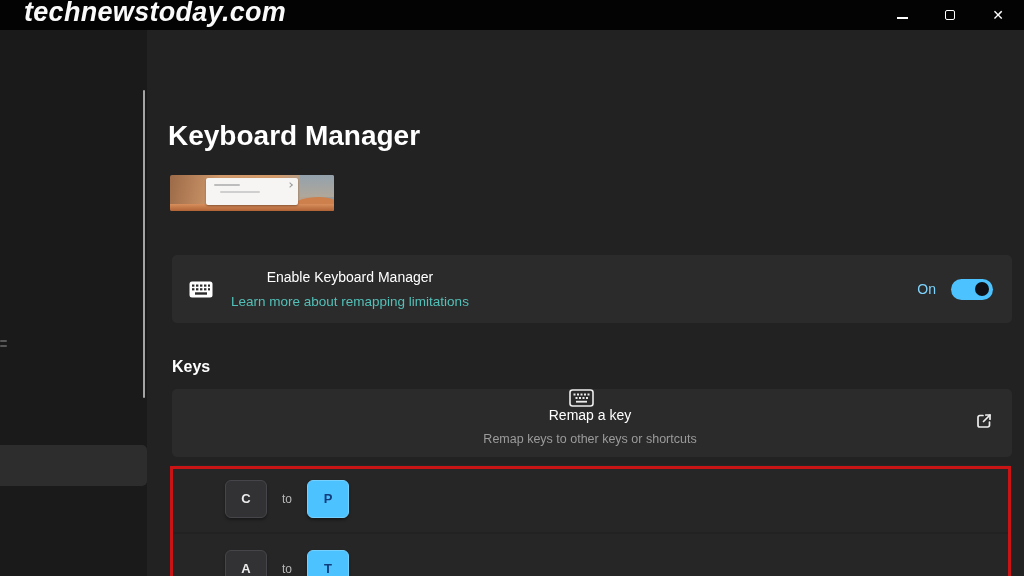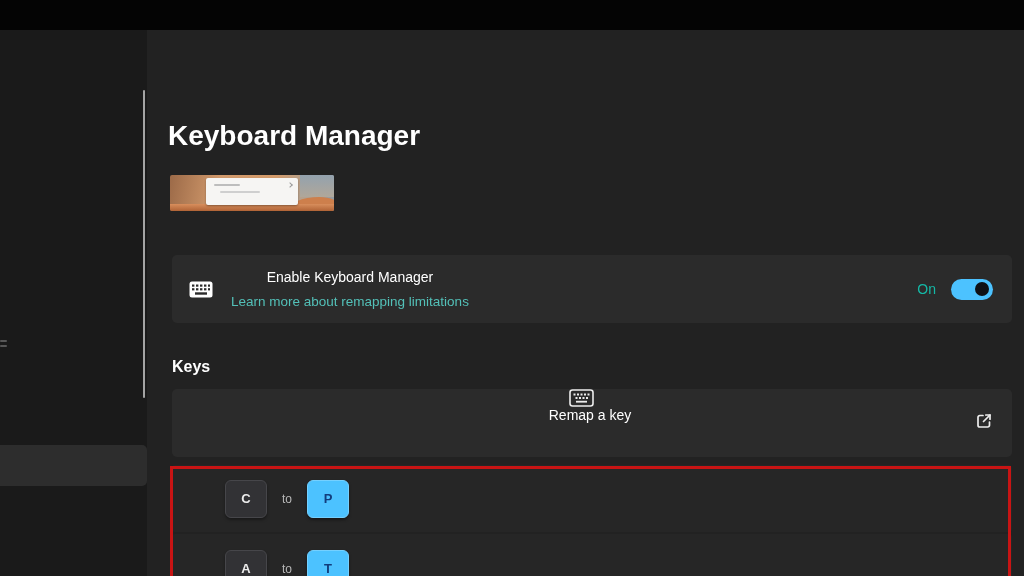--- a/index.html
+++ b/index.html
@@ -47,21 +47,21 @@
           display:flex; align-items:center; padding:0 20px 0 16px; }
   .enable-card { top:181px; }
   .remap-card  { top:315px;flex-direction:column; }
   .card-icon { width:26px; display:flex; justify-content:center; margin-right:17px; flex:0 0 auto; }
   .card-text { display:flex; flex-direction:column; gap:9px;align-items:center; }
   .card-title { font-size:14px; color:#ffffff; font-weight:400; }
   .card-link { font-size:13.5px; color:var(--link-teal,#53c0b8); text-decoration:none; cursor:pointer; }
   .card-sub { font-size:12.5px; color:#9b9b9b; }
 
   .toggle-wrap { position:absolute; right:19px; top:0; height:68px; display:flex; align-items:center; gap:15px; }
-  .toggle-label { font-size:14px; color:#14b8a6; }
+  .toggle-label { font-size:14px; color:#7dd3fc; }
   .toggle { width:42px; height:21px; border-radius:11px; background:var(--accent-blue,#4cc2ff); position:relative; cursor:pointer; }
   .toggle-knob { position:absolute; right:4px; top:3.5px; width:14px; height:14px; border-radius:50%; background:#0f1116; }
 
   .ext-btn { position:absolute; right:17px; top:23px; width:22px; height:22px; display:flex; align-items:center; justify-content:center; cursor:pointer; }
 
   .section-header { position:absolute; left:25px; top:284px; font-size:16px; font-weight:700; color:#ffffff; }
 
   
   .remap-rows { position:absolute; left:25px; top:391px; width:840px; }
   .remap-row { height:67px; background:#262626; border-radius:3px; display:flex; align-items:center; padding-left:53px; }
@@ -75,20 +75,34 @@
 
   
   .annotation { position:absolute; left:23px; top:392px; width:841px; height:138px;
                 border:3px solid var(--annotation-red,#c81414); z-index:10; pointer-events:none; }
 </style>
 </head>
 <body>
 
 <div class="screen">
 
+  <div class="titlebar">
+    <div class="watermark">technewstoday.com</div>
+    <div class="win-controls">
+      <div class="win-btn">
+        <div class="min-glyph"></div>
+      </div>
+      <div class="win-btn">
+        <div class="max-glyph"></div>
+      </div>
+      <div class="win-btn">
+        <span class="close-glyph">✕</span>
+      </div>
+    </div>
+  </div>
 
   <div class="app">
 
     <aside class="sidebar">
       <div class="sidebar-edge-mark">
           <i></i>
           <i></i>
         </div>
       <div class="sidebar-selected"></div>
     </aside>
@@ -155,20 +169,21 @@
               <rect x="6.5" y="8" width="2" height="2"></rect>
                 <rect x="10" y="8" width="2" height="2"></rect>
               <rect x="13.5" y="8" width="2" height="2"></rect>
                 <rect x="17" y="8" width="2" height="2"></rect>
               <rect x="7" y="11.8" width="11" height="1.8"></rect>
             </g>
           </svg>
         </span>
         <div class="card-text">
           <div class="card-title">Remap a key</div>
+          <div class="card-sub">Remap keys to other keys or shortcuts</div>
         </div>
         <div class="ext-btn">
           <span>
             <svg width="20" height="20" viewBox="0 0 20 20" fill="none" stroke="#ededed" stroke-width="1.7" stroke-linecap="round" stroke-linejoin="round">
               <path d="M9 4.5 H5.8 A1.8 1.8 0 0 0 4 6.3 v7.9 A1.8 1.8 0 0 0 5.8 16 h7.9 A1.8 1.8 0 0 0 15.5 14.2 V11"></path>
               <path d="M9.5 10.5 L16 4"></path>
               <path d="M11.8 4 H16 V8.2"></path>
             </svg>
           </span>
         </div>

